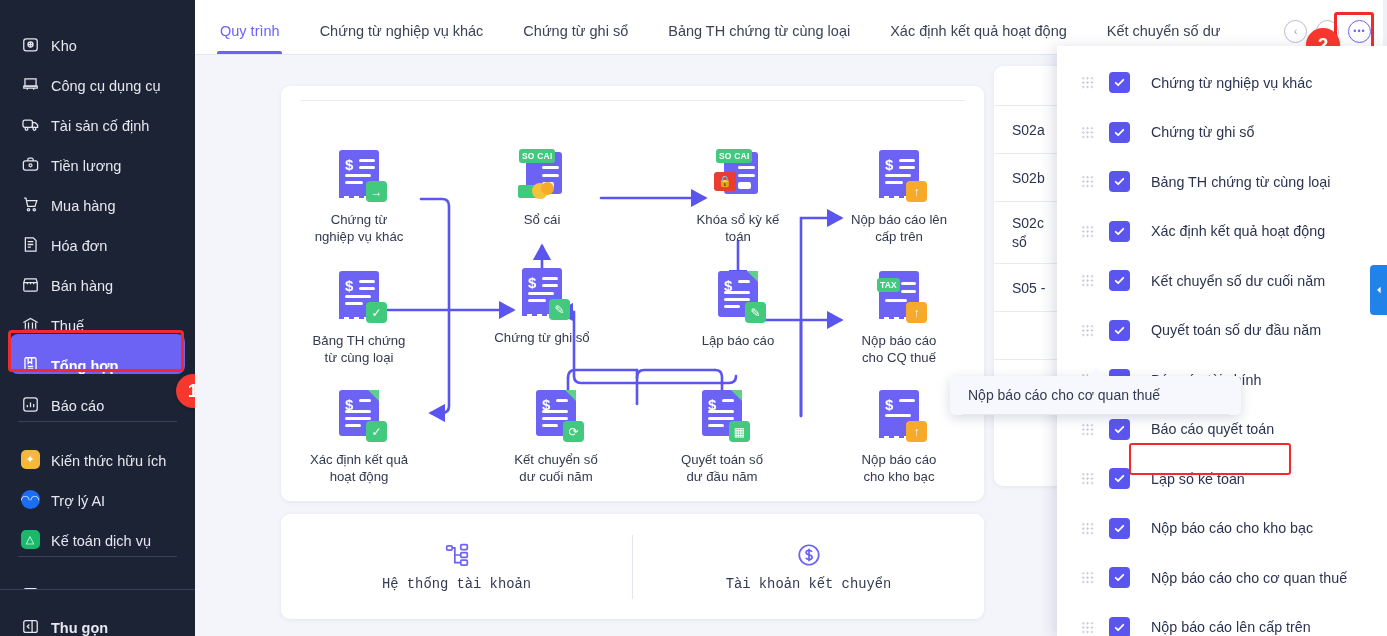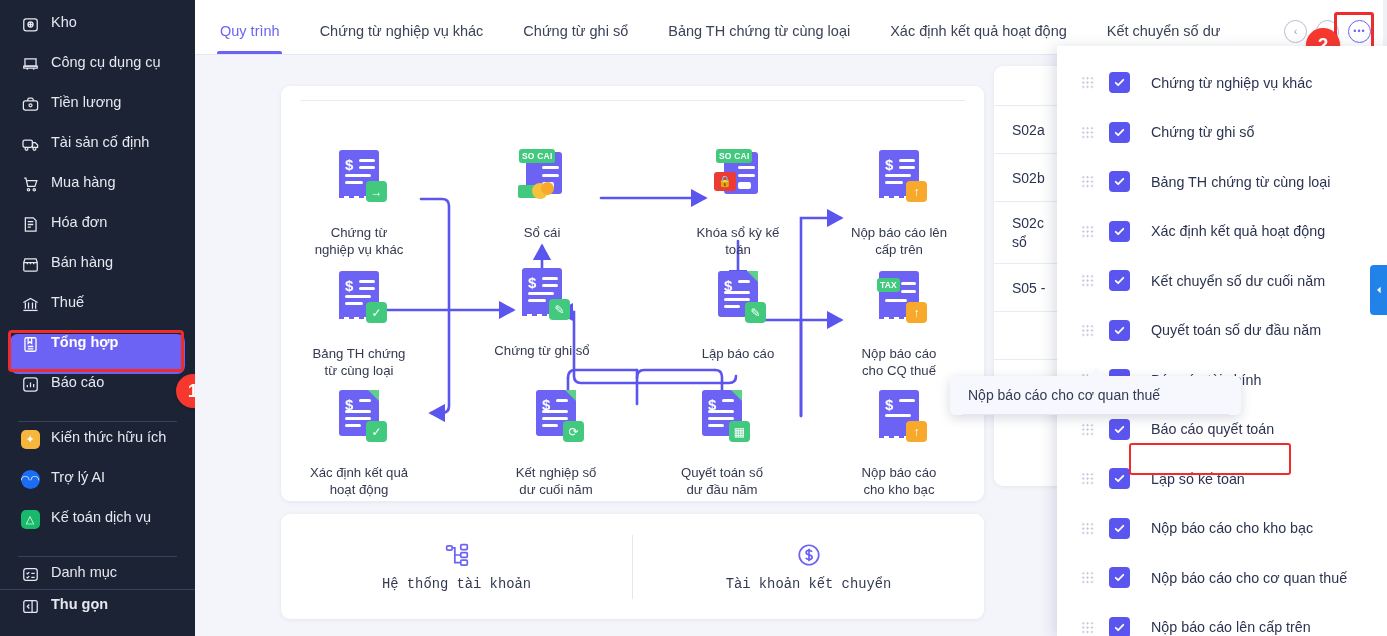--- a/index.html
+++ b/index.html
@@ -9,21 +9,21 @@
     background:#ffffff;
     position:relative;
   }
 
   
   #sidebar{
     position:absolute; left:0; top:0; width:195px; height:636px;
     background:#1c2335; color:#e8eaf0; overflow:hidden;
   }
   .nav-item{
-    display:flex; align-items:flex-start; gap:11px;
+    display:flex; align-items:flex-end; gap:11px;
     height:40px; margin:0 10px; padding:0 10px;
     border-radius:8px; font-size:14.5px; color:#e6e8f0;
     white-space:nowrap;
   }
   .nav-item.active{ background:#6c63f5; color:#fff; font-weight:600; }
   .nav-ico{ width:20px; height:20px; flex:0 0 20px; display:flex; align-items:center; justify-content:center; }
   .nav-ico svg{ width:19px; height:19px; }
   .nav-div{ height:1px; background:#39405a; margin:7px 18px; }
   .sq{ width:19px;height:19px;border-radius:5px;display:flex;align-items:center;justify-content:center;font-size:11px;color:#fff;}
   .sq.y{background:#f6b73c}.sq.b{background:#1b6ef3}.sq.g{background:#18b96b}
@@ -82,21 +82,21 @@
   }
   #flowTitle{
     text-align:center; font-size:16.5px; font-weight:700; color:#2c3350;
     padding-top:20px;
   }
   #flowHr{ height:1px; background:#e8eaf4; margin:14px 19px 0 19px; }
   #canvas{ position:absolute; inset:0; }
   #canvas svg{ position:absolute; left:0; top:0; }
 
   .node{ position:absolute; width:124px; text-align:center; }
-  .node .lbl{ font-size:13.2px; color:#33394f; line-height:1.32; margin-top:24px; }
+  .node .lbl{ font-size:13.2px; color:#33394f; line-height:1.32; margin-top:11px; }
   .nicon{ width:52px;height:52px; margin:0 auto; position:relative; }
 
   
   .doc{ position:absolute; left:6px; top:2px; width:40px;height:46px;
         background:#6c63f5; border-radius:3px; }
   .doc.fold:after{ content:""; position:absolute; right:0; top:0; border-width:0 11px 11px 0;
         border-style:solid; border-color:#fff #5fd08a transparent transparent; }
   .doc .ln{ position:absolute; left:6px; height:3px; background:#fff; border-radius:2px;}
   .dollar{ position:absolute; left:6px; top:7px; color:#fff; font-size:15px; font-weight:700; line-height:1;}
   .wavy{ position:absolute; left:6px; bottom:2px; width:40px; height:5px;
@@ -191,37 +191,37 @@
           <path d="M5 5h14v9H5z"></path>
           <path d="M3.5 14h17v2.5h-17z"></path>
           <path d="M8 16.5v2M16 16.5v2"></path>
         </svg>
       </span>
     <span>Công cụ dụng cụ</span>
   </div>
   <div class="nav-item">
     <span class="nav-ico">
         <svg viewBox="0 0 24 24" fill="none" stroke="#e6e8f0" stroke-width="1.6">
-          <rect x="3" y="7.5" width="18" height="11.5" rx="2.6"></rect>
-          <path d="M8.6 7.5V5.8a1.8 1.8 0 011.8-1.8h3.2a1.8 1.8 0 011.8 1.8v1.7"></path>
-          <circle cx="12" cy="13" r="1.9"></circle>
-        </svg>
-      </span>
-    <span>Tiền lương</span>
-  </div>
-  <div class="nav-item">
-    <span class="nav-ico">
-        <svg viewBox="0 0 24 24" fill="none" stroke="#e6e8f0" stroke-width="1.6">
           <rect x="2.5" y="6.5" width="12" height="9" rx="2.5"></rect>
           <path d="M14.5 9.5h3.4l3.1 3.1v2.9h-6.5z"></path>
           <circle cx="7" cy="17.5" r="1.8"></circle>
           <circle cx="17" cy="17.5" r="1.8"></circle>
         </svg>
       </span>
     <span>Tài sản cố định</span>
+  </div>
+  <div class="nav-item">
+    <span class="nav-ico">
+        <svg viewBox="0 0 24 24" fill="none" stroke="#e6e8f0" stroke-width="1.6">
+          <rect x="3" y="7.5" width="18" height="11.5" rx="2.6"></rect>
+          <path d="M8.6 7.5V5.8a1.8 1.8 0 011.8-1.8h3.2a1.8 1.8 0 011.8 1.8v1.7"></path>
+          <circle cx="12" cy="13" r="1.9"></circle>
+        </svg>
+      </span>
+    <span>Tiền lương</span>
   </div>
   <div class="nav-item">
     <span class="nav-ico">
         <svg viewBox="0 0 24 24" fill="none" stroke="#e6e8f0" stroke-width="1.6">
           <path d="M4 4h2.2l2.3 10.4h9.1L20 7.2H7"></path>
           <circle cx="9.5" cy="18.6" r="1.5"></circle>
           <circle cx="16.8" cy="18.6" r="1.5"></circle>
         </svg>
       </span>
     <span>Mua hàng</span>
@@ -501,21 +501,21 @@
         <div class="nicon">
           <div class="doc fold">
               <div class="dollar">$</div>
               <div class="ln" style="top:9px;left:20px;width:12px"></div>
               <div class="ln" style="top:20px;width:26px"></div>
               <div class="ln" style="top:27px;width:26px"></div>
               <div class="ln" style="top:34px;width:16px"></div>
             </div>
           <div class="corner">⟳</div>
         </div>
-        <div class="lbl" style="white-space:pre-line">Kết nghiệp số
+        <div class="lbl" style="white-space:pre-line">Kết chuyển số
 dư cuối năm</div>
       </div>
 
       <div class="node" style="left:395px; top:62px;">
         <div class="nicon">
           <div class="doc" style="left:12px;top:4px;width:34px;height:42px;">
               <div class="ln" style="top:14px;left:14px;width:17px"></div>
               <div class="ln" style="top:22px;left:14px;width:17px"></div>
               <div class="ln" style="top:30px;left:14px;width:13px;height:7px"></div>
             </div>

